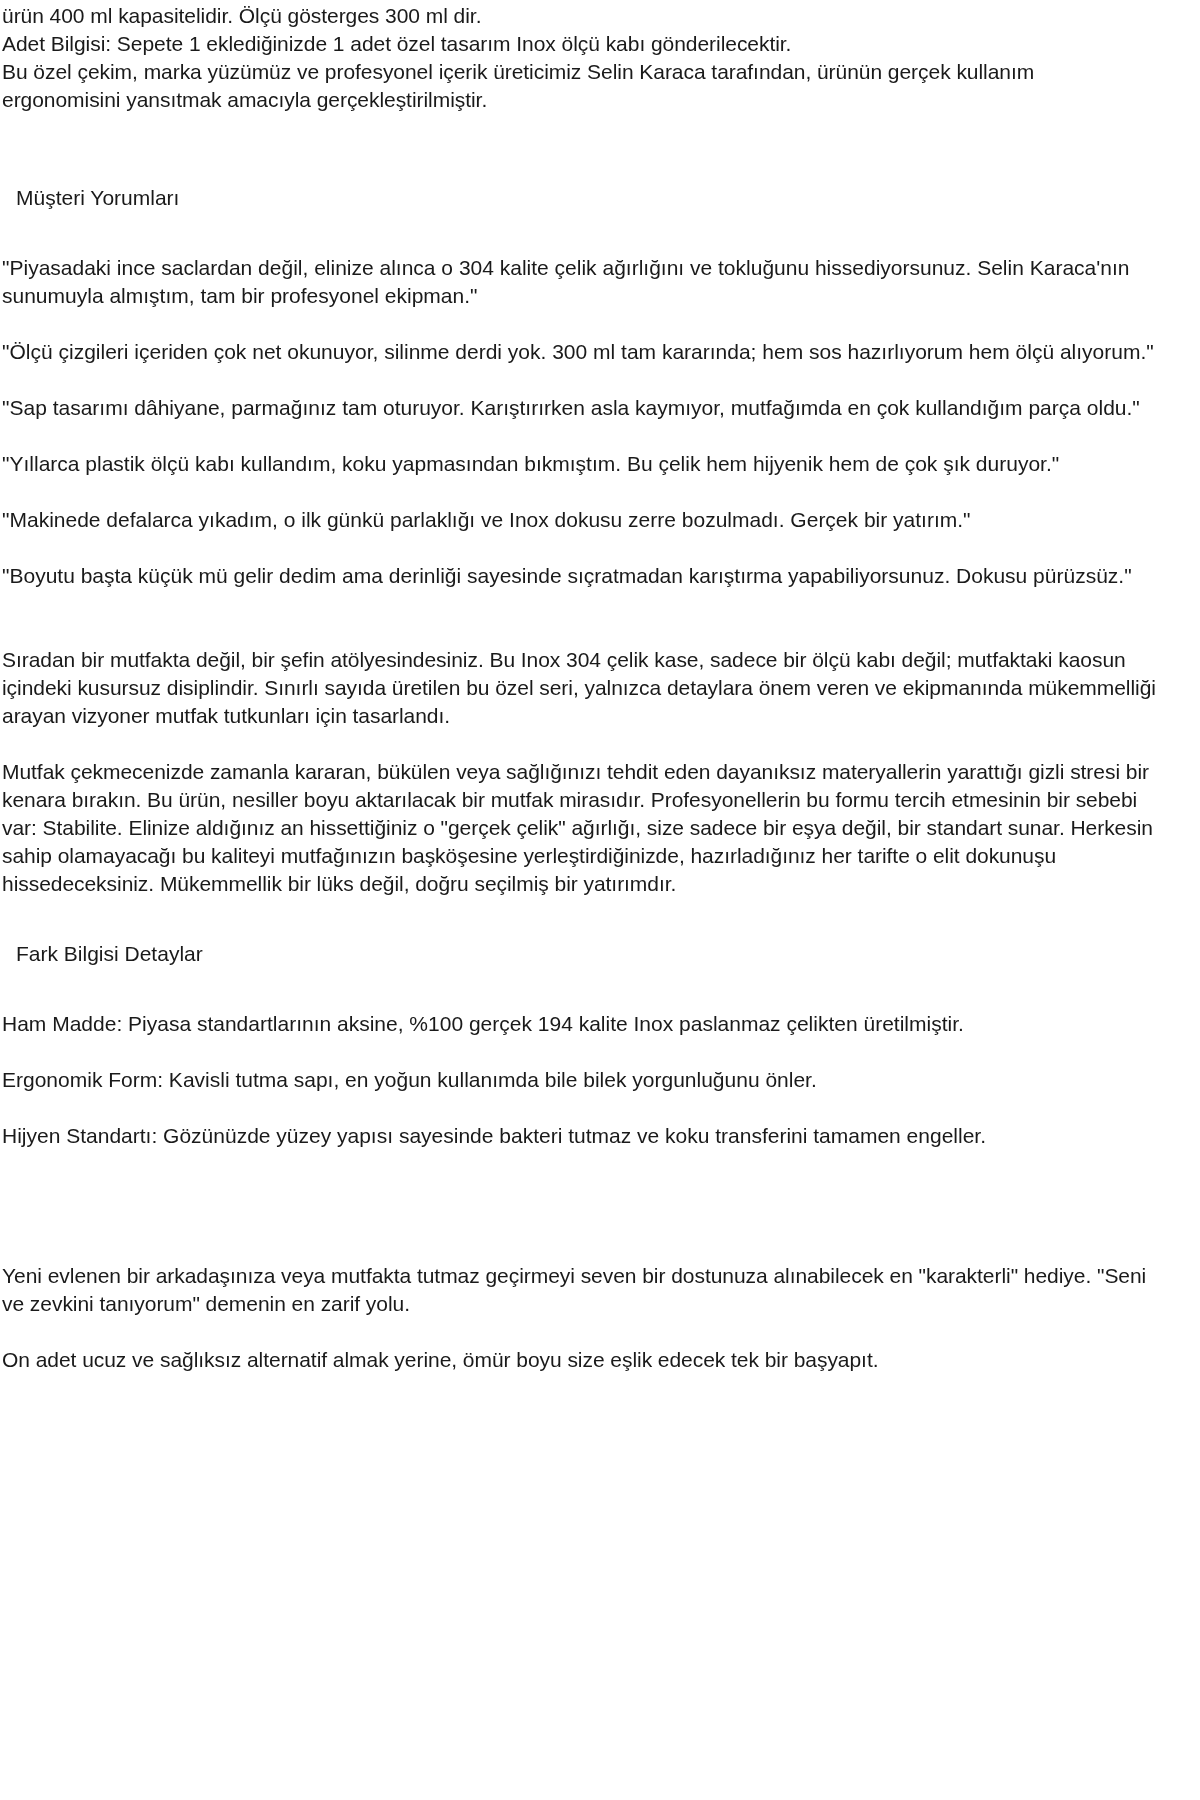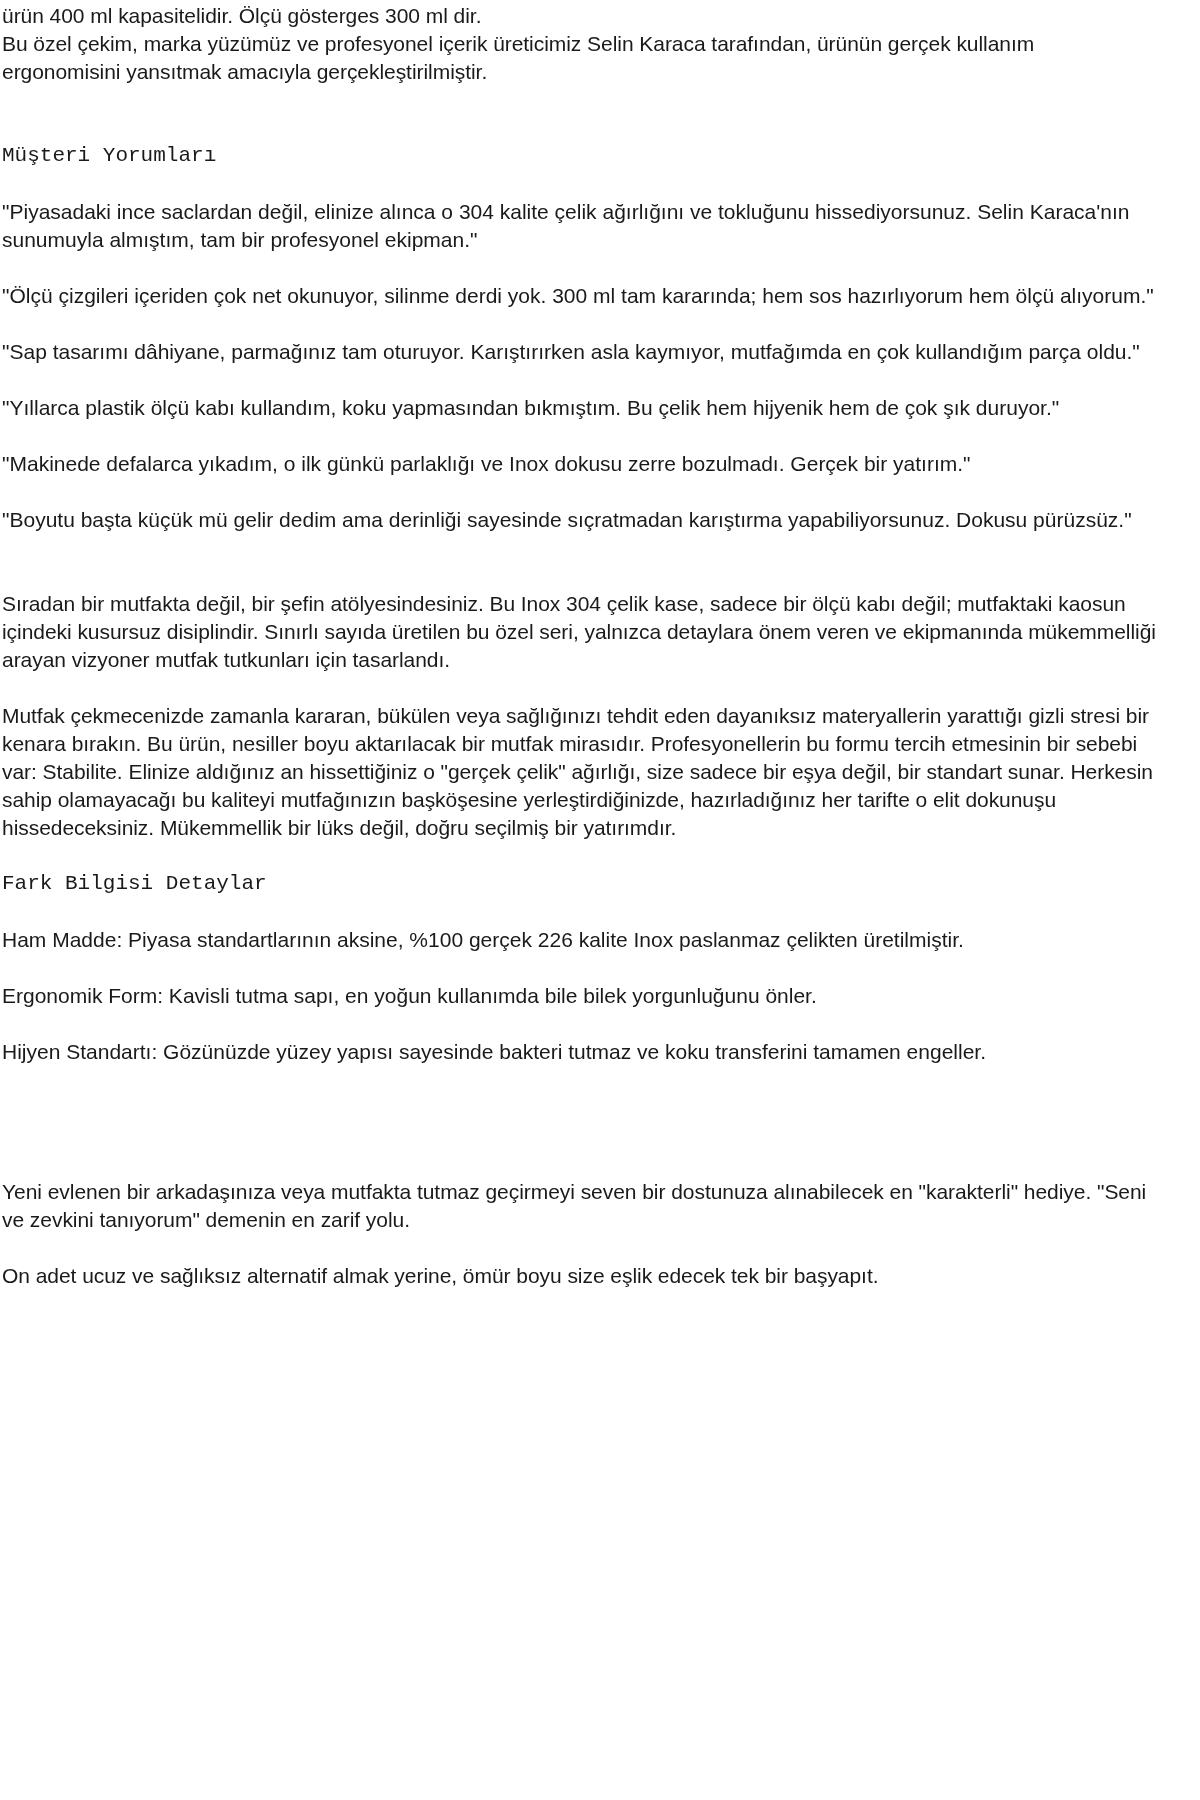--- a/index.html
+++ b/index.html
@@ -38,23 +38,22 @@
   .block.tight { margin-bottom: 0; }
   
   .gap-1 { height: 28px; }
   
   .gap-2 { height: 56px; }
   .heading {
     font-size: 21px;
     line-height: 28px;
     font-weight: 400;
     color: #1a1a1a;
-    margin: 0;
+    margin: 14px;
     width: 1155px;
-    font-family: Liberation Mono, monospace;
   }
   .review {
     width: 1155px;
     font-size: 21px;
     line-height: 28px;
     color: #1a1a1a;
     margin: 0;
   }
   .feature {
     width: 1155px;
@@ -63,20 +62,21 @@
     color: #1a1a1a;
     margin: 0;
   }
 </style>
 </head>
 <body>
 
 <div class="page">
 
   <p class="block tight">ürün 400 ml kapasitelidir. Ölçü gösterges 300 ml dir.</p>
+  <p class="block tight">Adet Bilgisi: Sepete 1 eklediğinizde 1 adet özel tasarım Inox ölçü kabı gönderilecektir.</p>
   <p class="block tight">Bu özel çekim, marka yüzümüz ve profesyonel içerik üreticimiz Selin Karaca tarafından, ürünün gerçek kullanım ergonomisini yansıtmak amacıyla gerçekleştirilmiştir.</p>
 
   <div class="gap-1"></div>
 
 
   <div class="gap-1"></div>
 
   <h2 class="heading">Müşteri Yorumları</h2>
 
   <div class="gap-1"></div>
@@ -105,21 +105,21 @@
   <div class="gap-1"></div>
 
   <p class="block">Mutfak çekmecenizde zamanla kararan, bükülen veya sağlığınızı tehdit eden dayanıksız materyallerin yarattığı gizli stresi bir kenara bırakın. Bu ürün, nesiller boyu aktarılacak bir mutfak mirasıdır. Profesyonellerin bu formu tercih etmesinin bir sebebi var: Stabilite. Elinize aldığınız an hissettiğiniz o "gerçek çelik" ağırlığı, size sadece bir eşya değil, bir standart sunar. Herkesin sahip olamayacağı bu kaliteyi mutfağınızın başköşesine yerleştirdiğinizde, hazırladığınız her tarifte o elit dokunuşu hissedeceksiniz. Mükemmellik bir lüks değil, doğru seçilmiş bir yatırımdır.</p>
 
   <div class="gap-1"></div>
 
   <h2 class="heading">Fark Bilgisi Detaylar</h2>
 
   <div class="gap-1"></div>
 
-  <p class="feature">Ham Madde: Piyasa standartlarının aksine, %100 gerçek 226 kalite Inox paslanmaz çelikten üretilmiştir.</p>
+  <p class="feature">Ham Madde: Piyasa standartlarının aksine, %100 gerçek 194 kalite Inox paslanmaz çelikten üretilmiştir.</p>
   <div class="gap-1"></div>
 
   <p class="feature">Ergonomik Form: Kavisli tutma sapı, en yoğun kullanımda bile bilek yorgunluğunu önler.</p>
   <div class="gap-1"></div>
 
   <p class="feature">Hijyen Standartı: Gözünüzde yüzey yapısı sayesinde bakteri tutmaz ve koku transferini tamamen engeller.</p>
   <div class="gap-1"></div>
 
 
   <div class="gap-2"></div>

